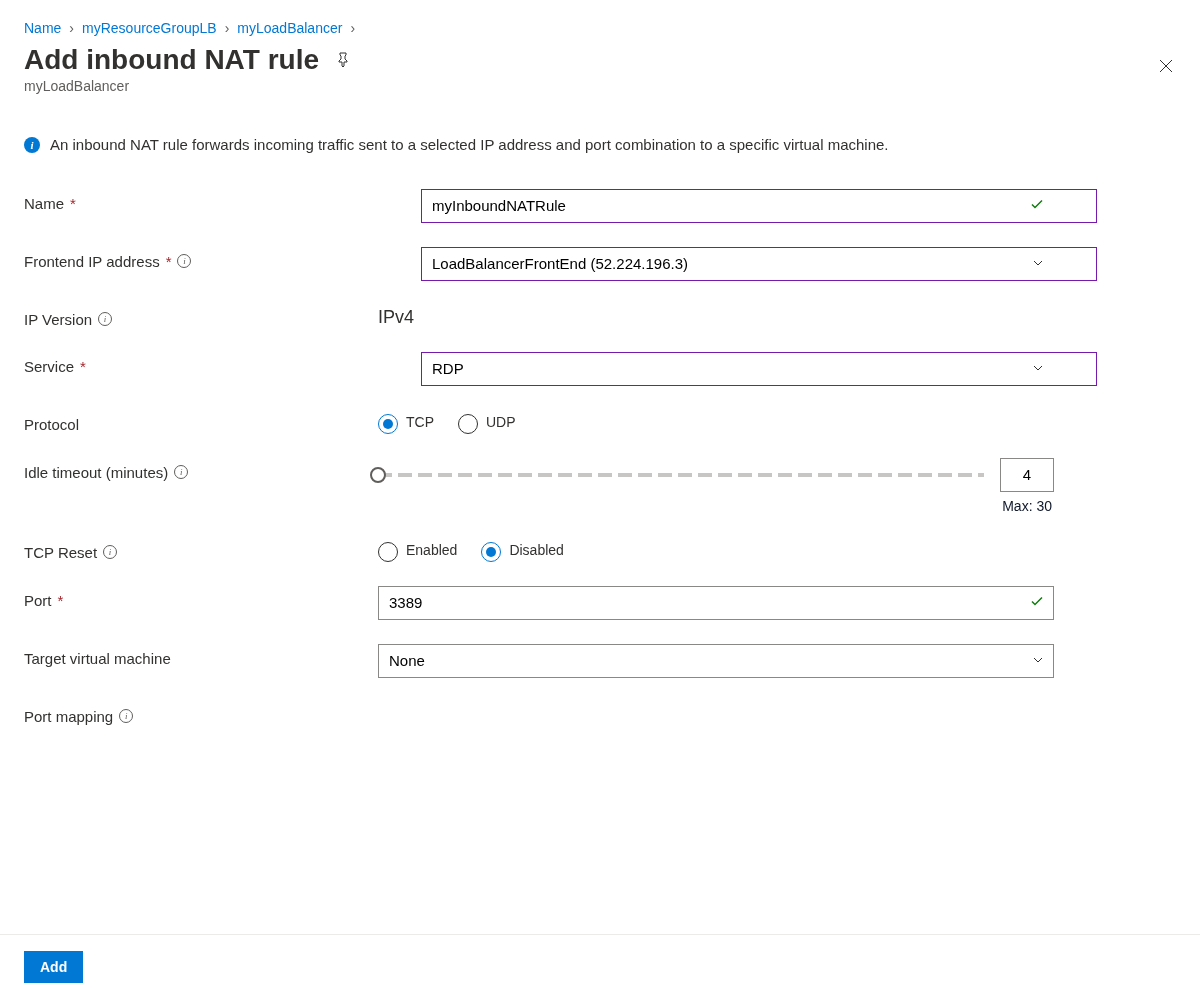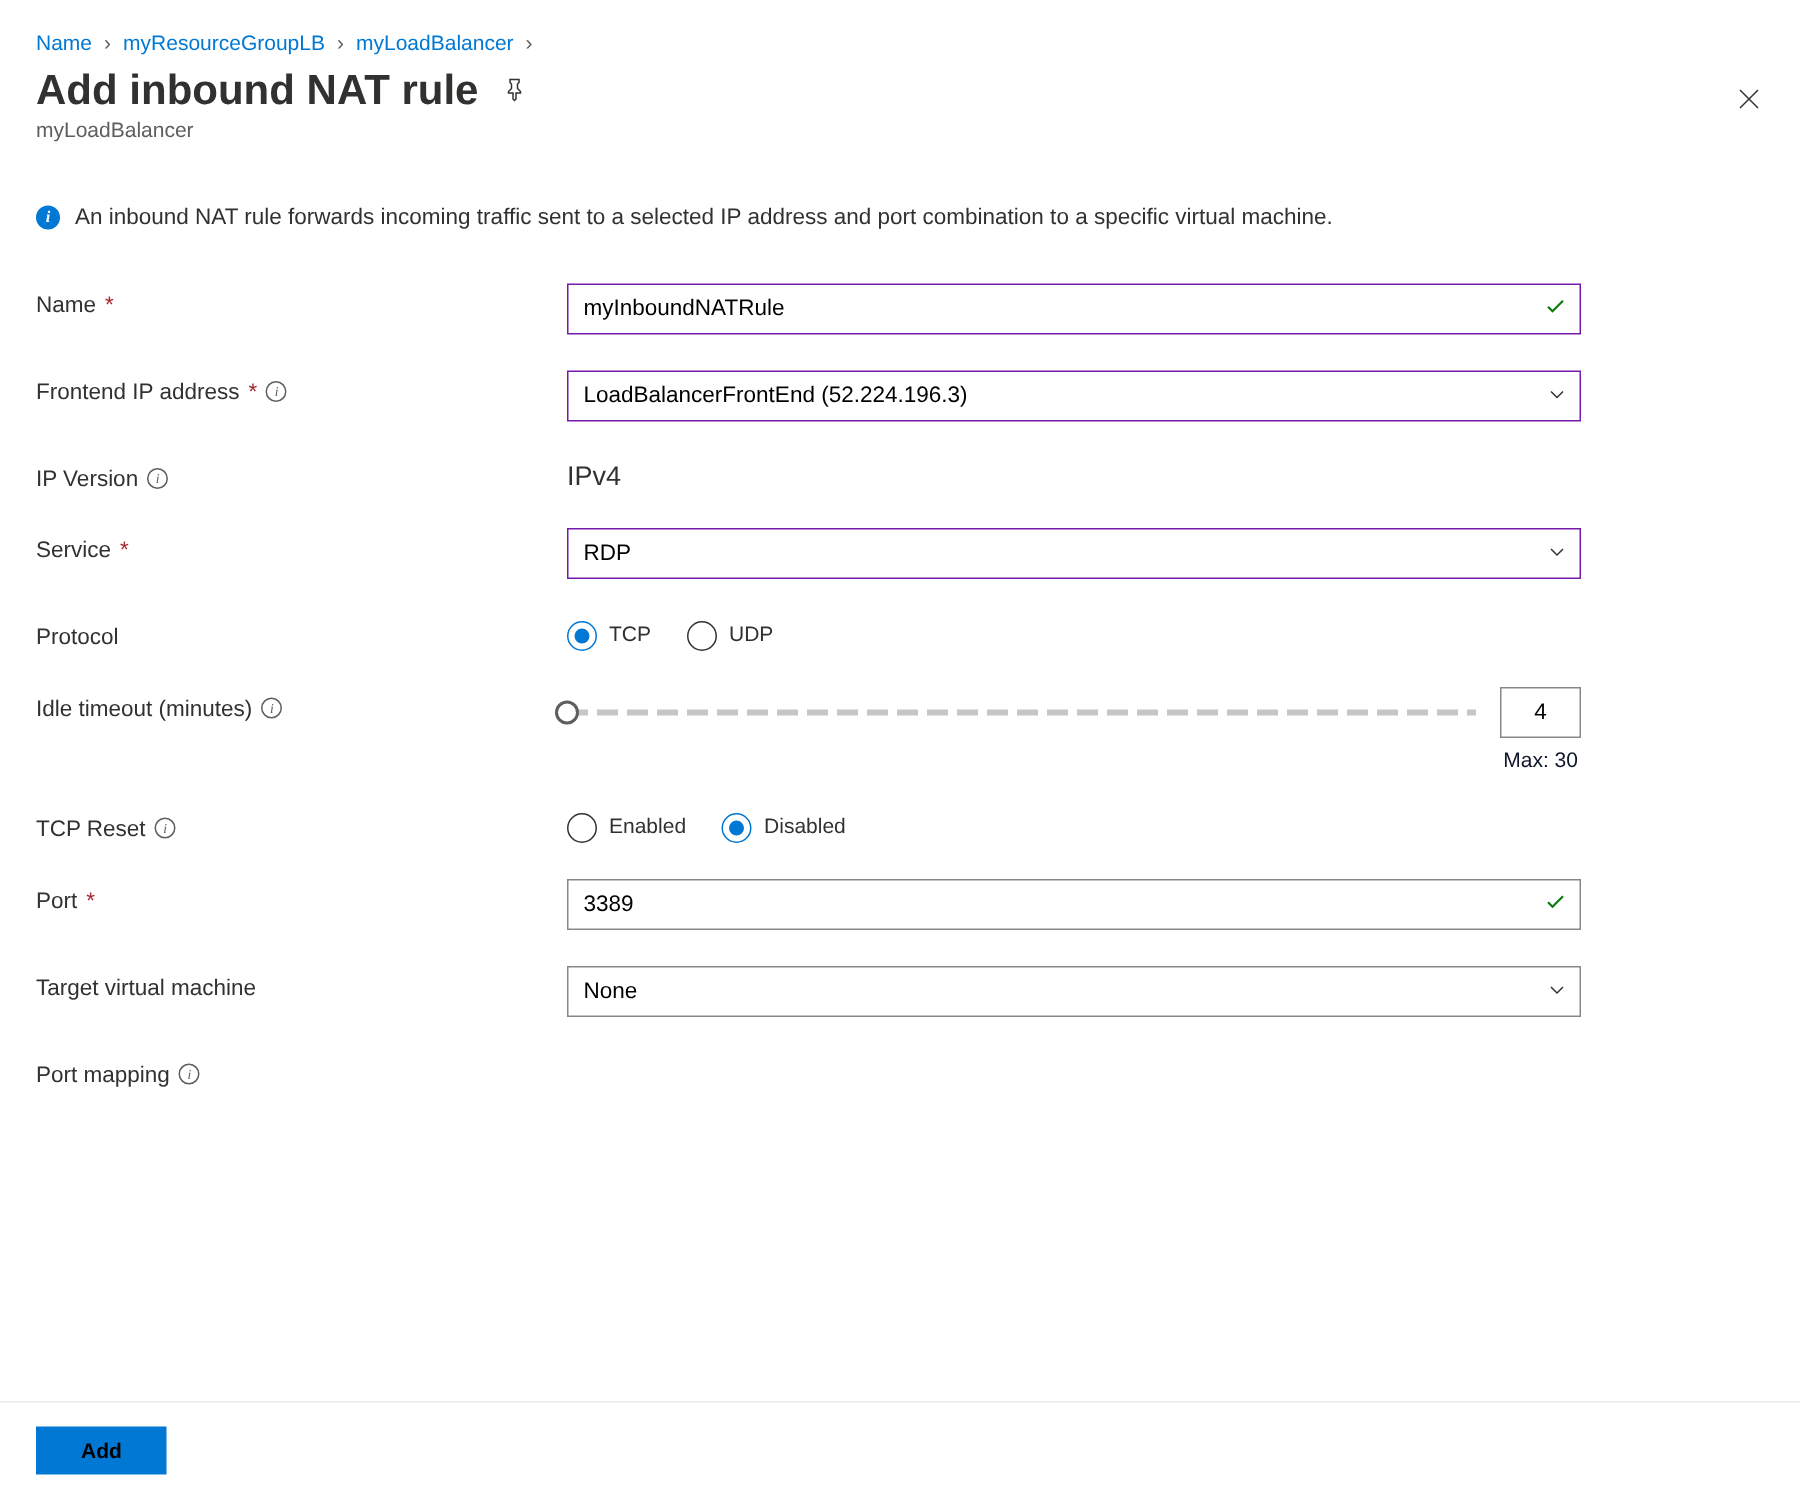--- a/index.html
+++ b/index.html
@@ -90,20 +90,21 @@
       width: 100%;
       height: 34px;
       border: 1px solid #8a8886;
       padding: 0 36px 0 10px;
       font-size: 15px;
       font-family: inherit;
       background: #fff;
     }
     .text-input.validated, .select-input.accent {
       border-color: #7719aa;
+      margin-left: 43px;
     }
     .input-check {
       position: absolute;
       right: 10px;
       top: 50%;
       transform: translateY(-50%);
       color: #107c10;
     }
     .input-chevron {
       position: absolute;
@@ -162,23 +163,23 @@
     }
     .footer {
       border-top: 1px solid #edebe9;
       padding: 16px 24px;
       position: fixed;
       bottom: 0; left: 0; right: 0;
       background: #fff;
     }
     .btn-primary {
       background: #0078d4;
-      color: #000000;
+      color: #ffffff;
       border: none;
-      padding: 8px 30px;
+      padding: 8px 16px;
       font-size: 14px;
       font-weight: 600;
       cursor: pointer;
     }
   </style>
 </head>
 <body>
 
 <div class="container">
 

